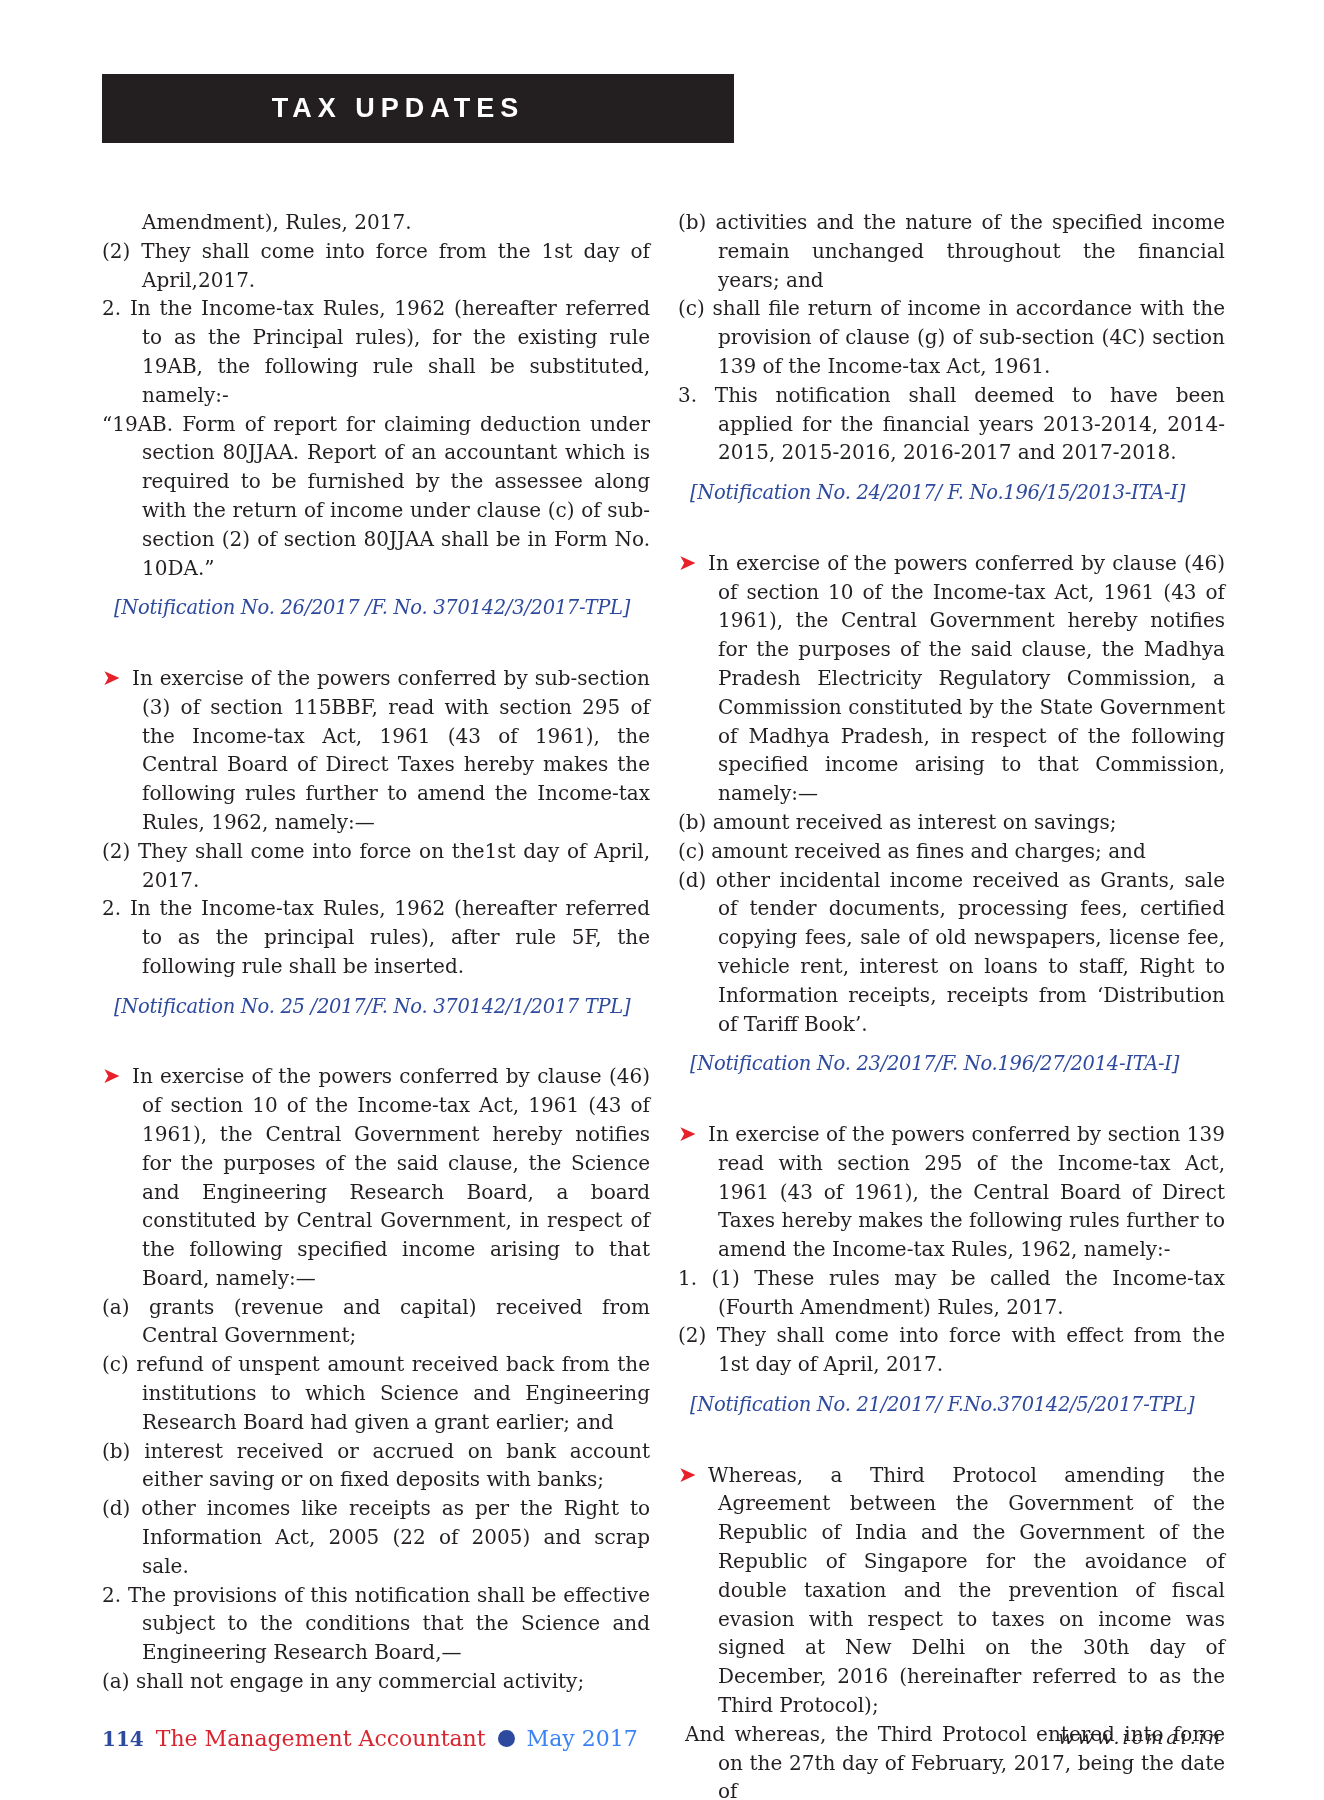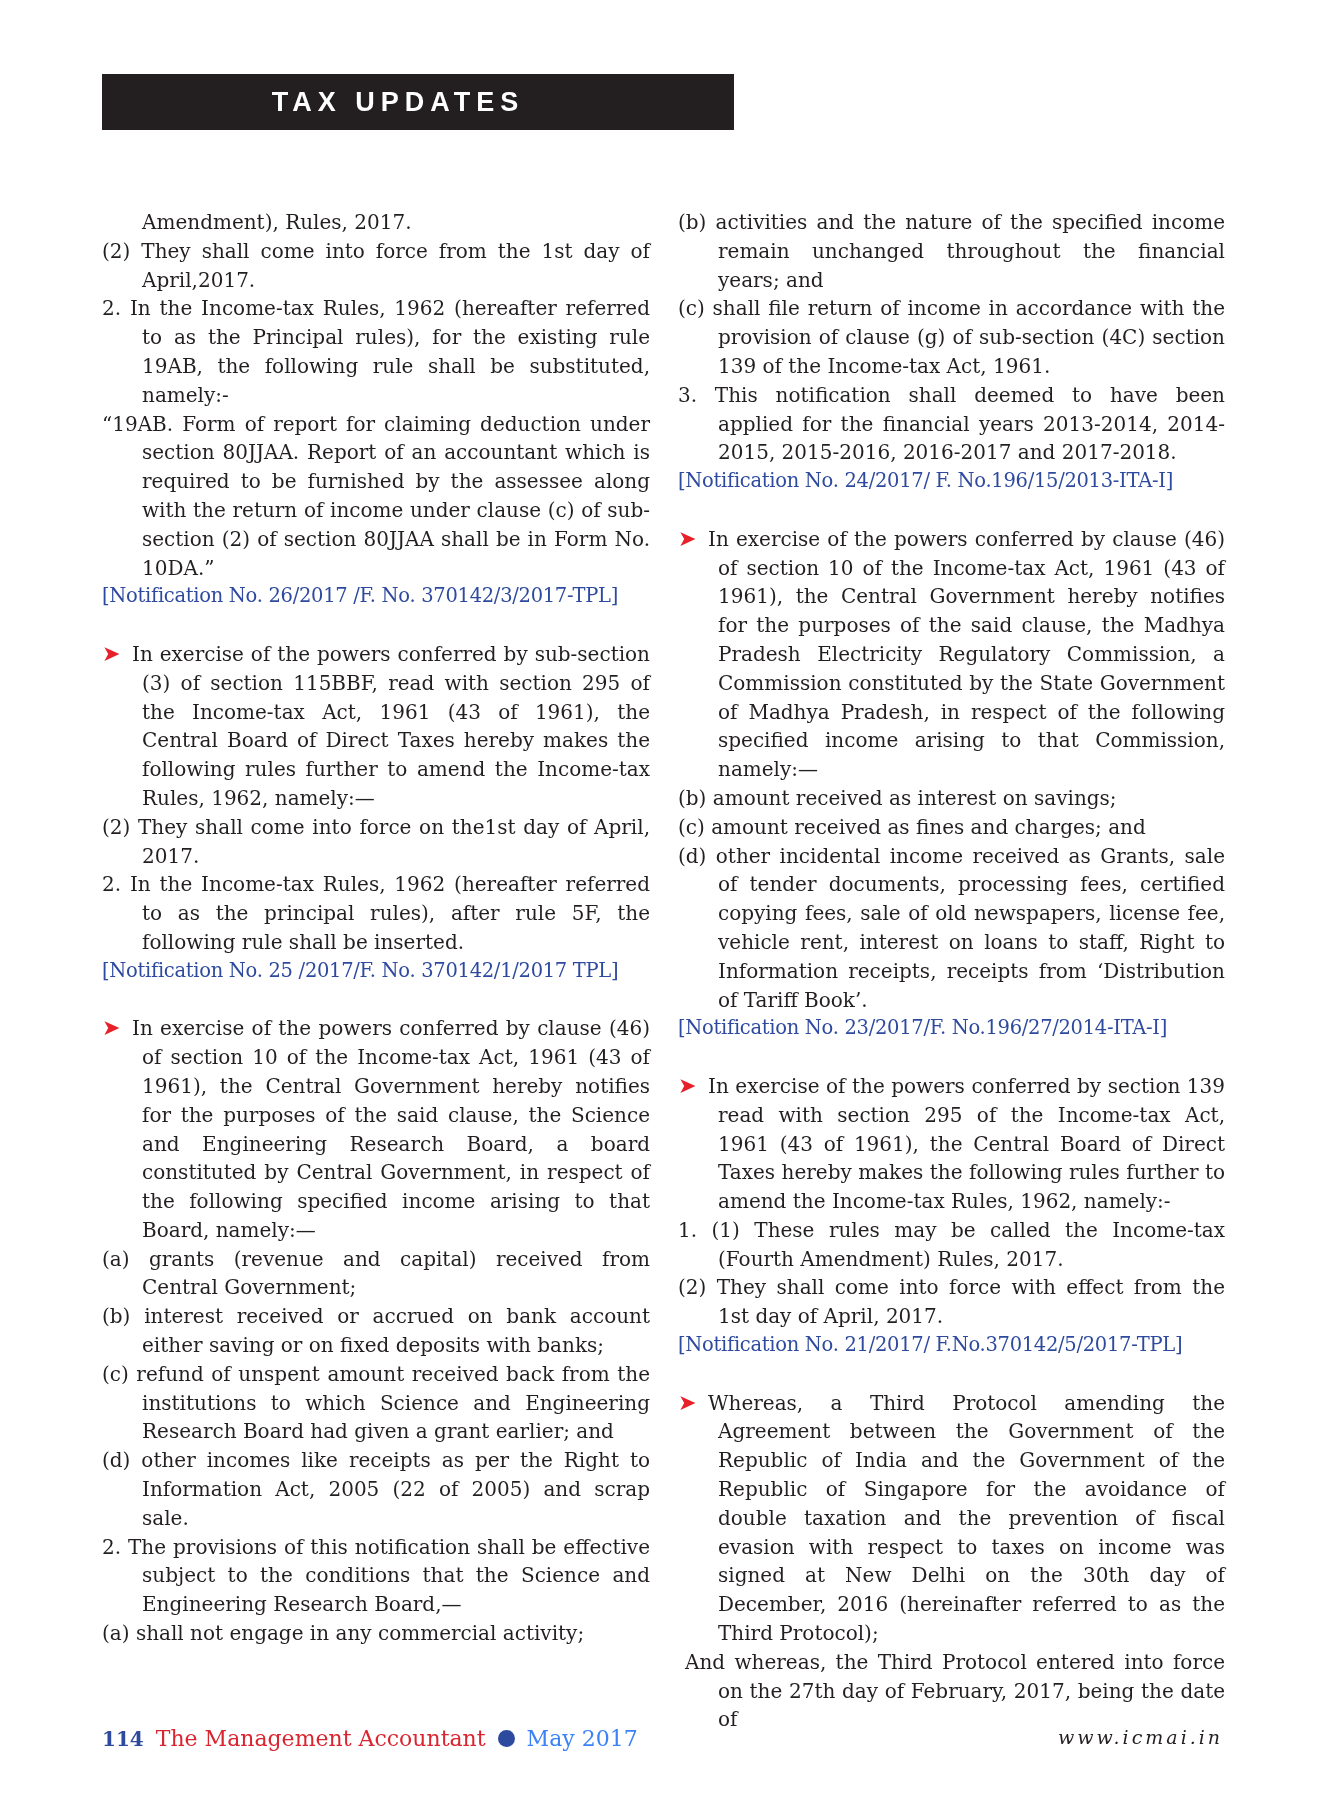--- a/index.html
+++ b/index.html
@@ -1,35 +1,35 @@
 <!DOCTYPE html>
 <html><head>
 <meta charset="utf-8">
 <style>
   html, body { margin: 0; padding: 0; background: #ffffff; }
   body { width: 1324px; height: 1800px; position: relative; overflow: hidden; }
   .header-bar {
-    position: absolute; left: 102px; top: 74px; width: 632px; height: 56px;
+    position: absolute; left: 102px; top: 74px; width: 632px; height: 69px;
     background: #231f20; color: #fff;
     font-family: "Liberation Sans", sans-serif; font-weight: bold;
     font-size: 27px; letter-spacing: 6px;
     display: flex; align-items: center; justify-content: center;
     padding-right: 40px; box-sizing: border-box;
   }
   .col {
     position: absolute; top: 208px;
     font-family: "DejaVu Serif", "Liberation Serif", serif;
     font-size: 20px; line-height: 28.8px; color: #231f20;
   }
   .col.left { left: 102px; width: 548px; }
   .col.right { left: 678px; width: 547px; }
   .p { text-align: justify; padding-left: 40px; text-indent: -40px; margin: 0; }
   .p.cont { padding-left: 40px; text-indent: 0; }
   .p.plain { padding-left: 40px; text-indent: -33px; }
-  .notif { color: #2e4a9e; margin: 0; white-space: nowrap; font-size: 19.5px; letter-spacing: -0.3px; }
+  .notif { color: #2e4a9e; font-style: italic; margin: 12px; white-space: nowrap; font-size: 19.5px; letter-spacing: -0.3px; }
   .gap { height: 28.8px; }
   .arrow { color: #e8202a; font-size: 22px; display: inline-block; width: 30px; text-indent: 0; }
   .bullet-p { padding-left: 40px; text-indent: -40px; margin: 0; text-align: justify; }
   .footer {
     position: absolute; left: 102px; top: 1726px;
     font-family: "DejaVu Serif", "Liberation Serif", serif; font-size: 22px;
     display: flex; align-items: center; gap: 12px;
   }
   .page-num { color: #2e4a9e; font-weight: bold; font-size: 20px; }
   .mag-title { color: #d92530; }
@@ -55,22 +55,22 @@
     <p class="p">“19AB. Form of report for claiming deduction under section 80JJAA. Report of an accountant which is required to be furnished by the assessee along with the return of income under clause (c) of sub-section (2) of section 80JJAA shall be in Form No. 10DA.”</p>
     <p class="notif">[Notification No. 26/2017 /F. No. 370142/3/2017-TPL]</p>
     <div class="gap"></div>
     <p class="bullet-p"><span class="arrow">➤</span><span>In exercise of the powers conferred by sub-section (3) of section 115BBF, read with section 295 of the Income-tax Act, 1961 (43 of 1961), the Central Board of Direct Taxes hereby makes the following rules further to amend the Income-tax Rules, 1962, namely:—</span></p>
     <p class="p">(2) They shall come into force on the1st day of April, 2017.</p>
     <p class="p">2. In the Income-tax Rules, 1962 (hereafter referred to as the principal rules), after rule 5F, the following rule shall be inserted.</p>
     <p class="notif">[Notification No. 25 /2017/F. No. 370142/1/2017 TPL]</p>
     <div class="gap"></div>
     <p class="bullet-p"><span class="arrow">➤</span><span>In exercise of the powers conferred by clause (46) of section 10 of the Income-tax Act, 1961 (43 of 1961), the Central Government hereby notifies for the purposes of the said clause, the Science and Engineering Research Board, a board constituted by Central Government, in respect of the following specified income arising to that Board, namely:—</span></p>
     <p class="p">(a) grants (revenue and capital) received from Central Government;</p>
+    <p class="p">(c) refund of unspent amount received back from the institutions to which Science and Engineering Research Board had given a grant earlier; and</p>
     <p class="p">(b) interest received or accrued on bank account either saving or on fixed deposits with banks;</p>
-    <p class="p">(c) refund of unspent amount received back from the institutions to which Science and Engineering Research Board had given a grant earlier; and</p>
     <p class="p">(d) other incomes like receipts as per the Right to Information Act, 2005 (22 of 2005) and scrap sale.</p>
     <p class="p">2. The provisions of this notification shall be effective subject to the conditions that the Science and Engineering Research Board,—</p>
     <p class="p">(a) shall not engage in any commercial activity;</p>
   </div>
 <div class="col right" id="col-right">
     <p class="p">(b) activities and the nature of the specified income remain unchanged throughout the financial years; and</p>
     <p class="p">(c) shall file return of income in accordance with the provision of clause (g) of sub-section (4C) section 139 of the Income-tax Act, 1961.</p>
     <p class="p">3. This notification shall deemed to have been applied for the financial years 2013-2014, 2014-2015, 2015-2016, 2016-2017 and 2017-2018.</p>
     <p class="notif">[Notification No. 24/2017/ F. No.196/15/2013-ITA-I]</p>
     <div class="gap"></div>

